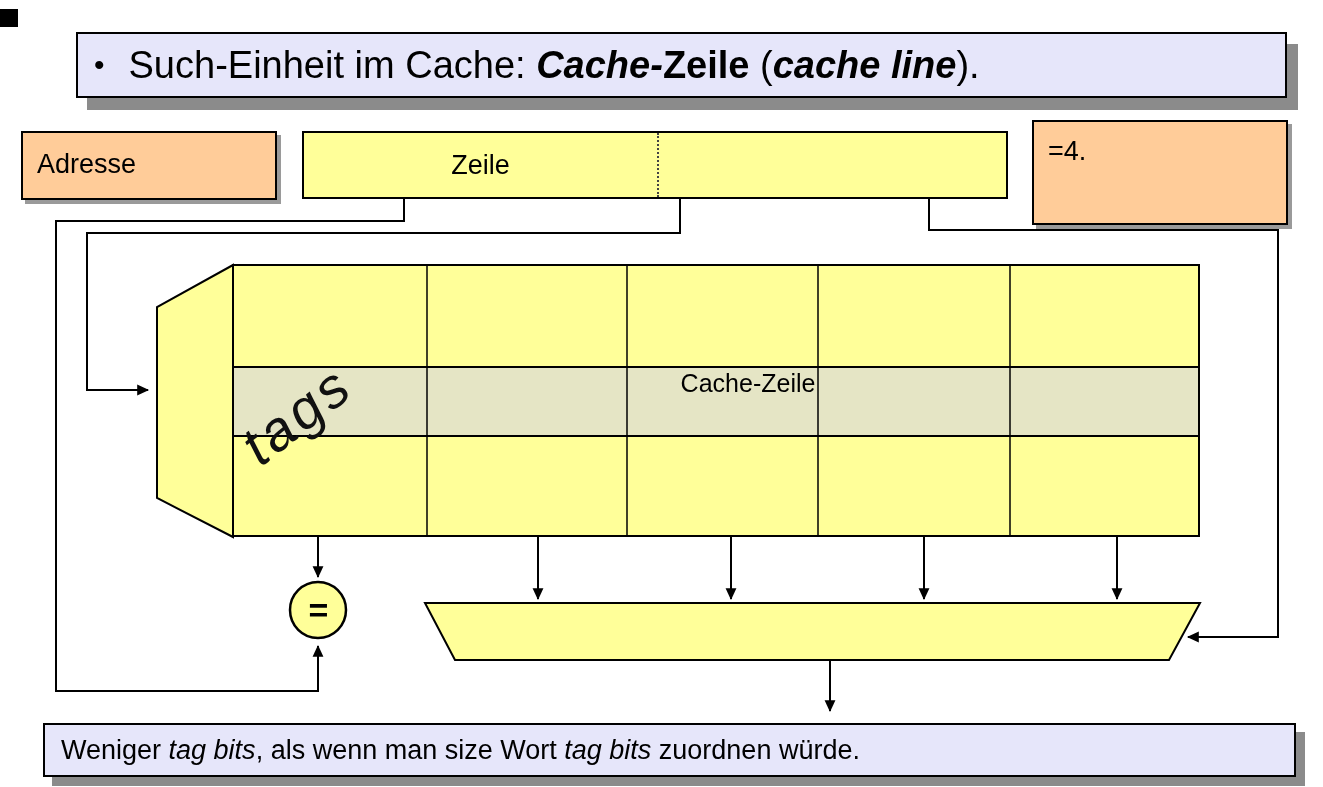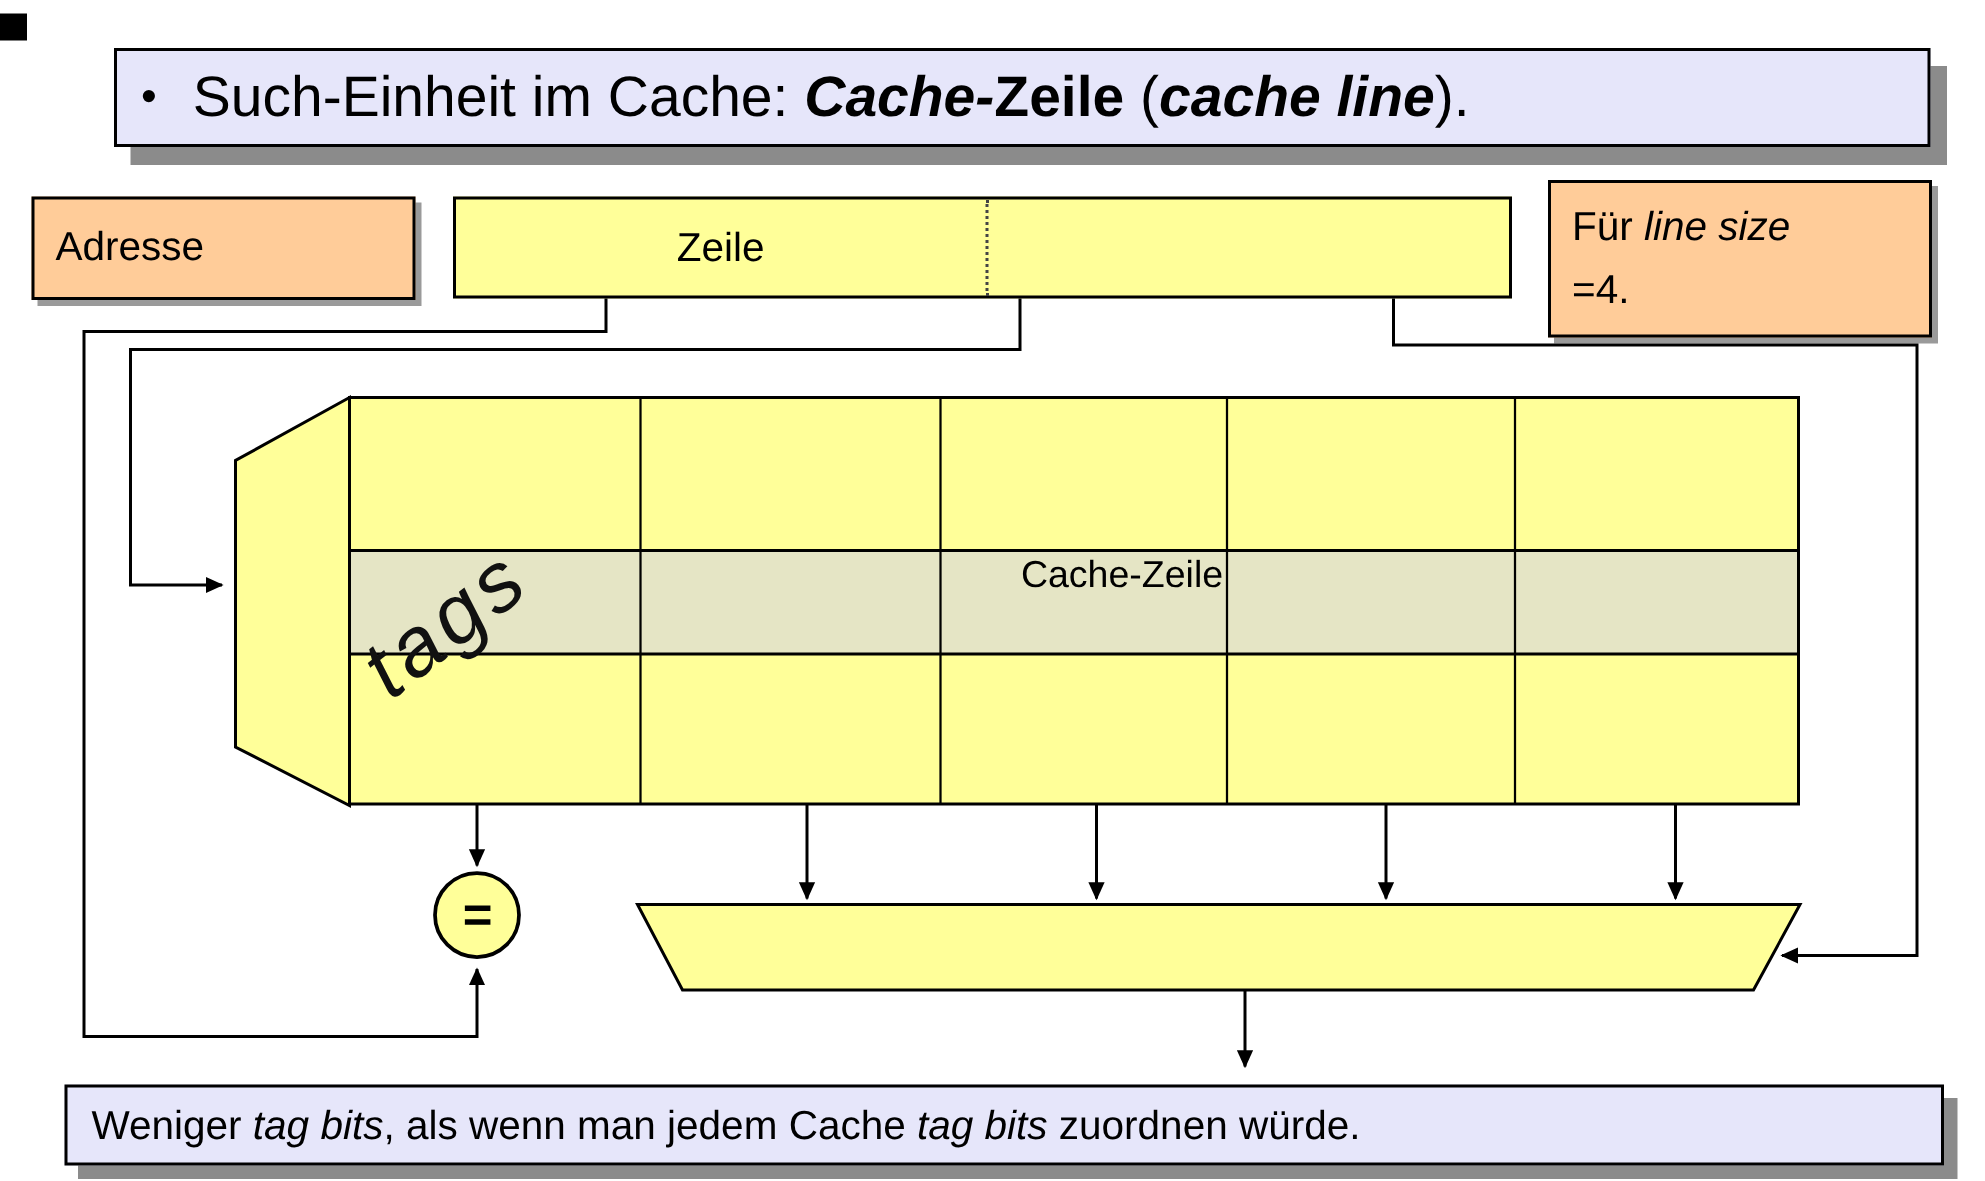--- a/index.html
+++ b/index.html
@@ -68,21 +68,20 @@
 <div class="abs" id="address-field">
   <div class="sect" id="sect-index">
     <span>Zeile</span>
   </div>
   <div class="sect" id="sect-offset">
     <span></span>
   </div>
 </div>
 
 <div class="abs" id="note-box">
-  <div><span>Für </span><span class="r-i">line size</span></div>
   <div>=4.</div>
 </div>
 
 <svg class="abs" id="diagram-svg" width="1323" height="787" viewBox="0 0 1323 787">
   <defs>
     <marker id="arrow" viewBox="0 0 12 12" refX="10" refY="6" markerWidth="13" markerHeight="13" orient="auto" markerUnits="userSpaceOnUse">
       <path d="M0,1 L11,6 L0,11 Z" fill="#000"></path>
     </marker>
   </defs>
 
@@ -119,14 +118,14 @@
 
 <div class="abs" id="tags-label">tags</div>
 
 <div class="abs" id="cache-line-label">
   <span>Cache-Zeile</span>
 </div>
 
 <div class="abs" id="comparator-label">=</div>
 
 <div class="abs" id="footer-box">
-  <span>Weniger </span><span class="r-i">tag bits</span><span>, als wenn man jedem Cache </span><span class="r-i">tag bits</span><span> zuordnen würde.</span>
+  <span>Weniger </span><span class="r-i">tag bits</span><span>, als wenn man size Wort </span><span class="r-i">tag bits</span><span> zuordnen würde.</span>
 </div>
 
 </body></html>

